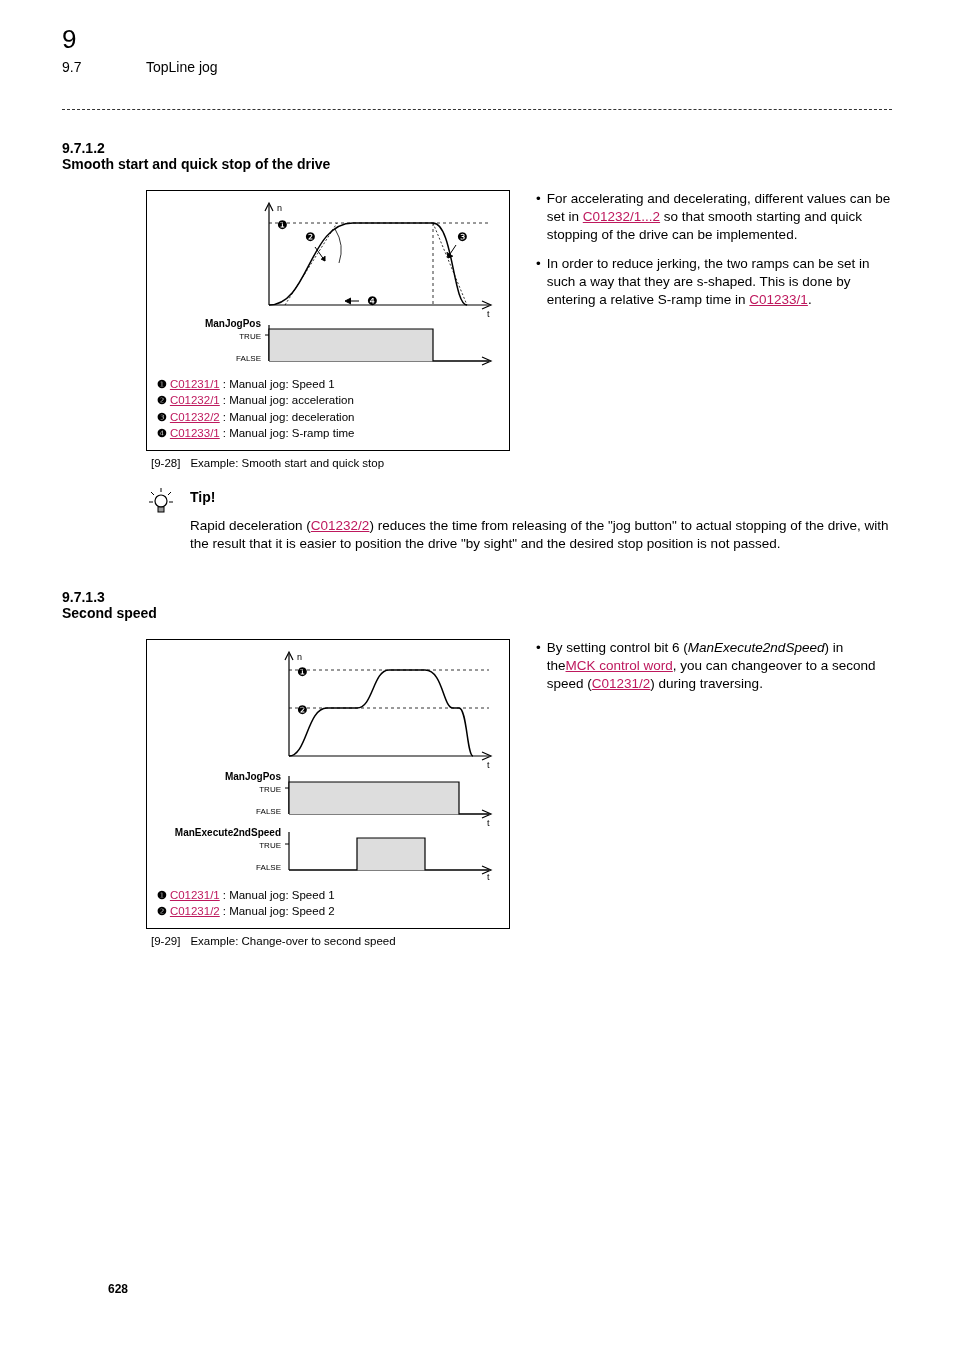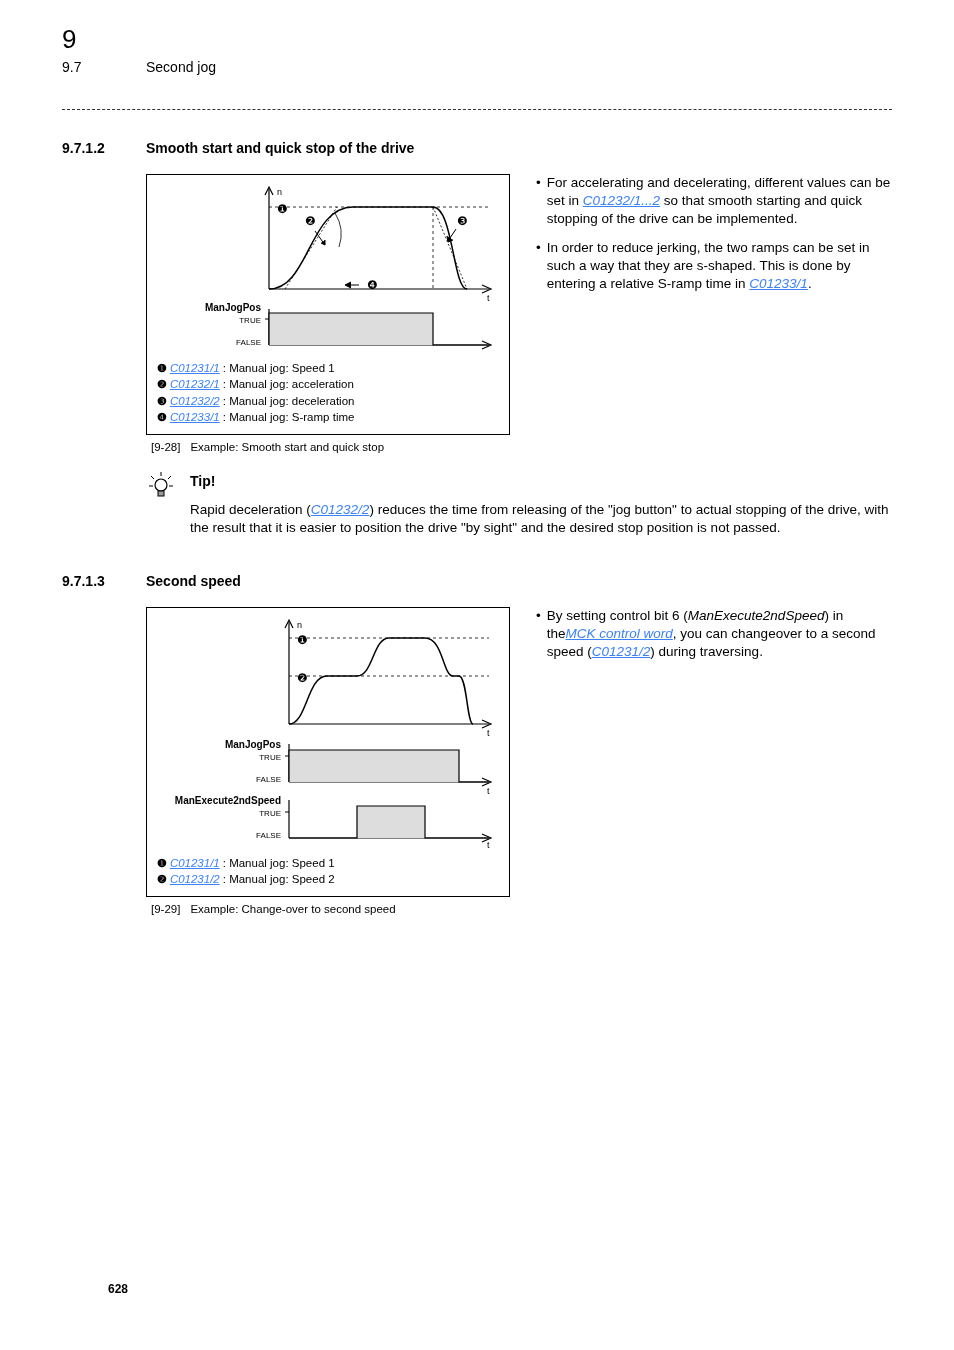--- a/index.html
+++ b/index.html
@@ -17,30 +17,30 @@
   .chapnum { font-size: 26px; font-weight: 400; width: 84px; }
   .chaptitle { font-size: 26px; font-weight: 400; }
   .subhead { display: flex; align-items: flex-end; margin-top: 2px; }
   .subnum { font-size: 14px; width: 84px; color: #000; }
   .subtitle { font-size: 14px; }
   .dash-sep {
     border: none;
     border-top: 1.5px dashed #333;
     margin: 34px 0 30px 0;
   }
-  .section-row { display: flex; align-items: baseline; margin-bottom: 18px; }
+  .section-row { display: flex; align-items: baseline; margin-bottom: 18px; flex-direction: column; }
   .section-num { font-size: 14px; font-weight: 700; width: 84px; }
   .section-title { font-size: 14px; font-weight: 700; }
   .two-col { display: flex; gap: 26px; margin-left: 84px; }
   .fig-wrap { flex: 0 0 auto; }
   .fig-box { border: 1px solid #000; padding: 10px 10px 8px 10px; background: #fff; }
   .legend { font-size: 11.5px; line-height: 1.4; margin-top: 4px; }
   .legend .row { display: flex; align-items: baseline; gap: 3px; }
   .legend .dot { font-weight: 700; font-size: 11px; }
-  a.link { color: #3b82f6; text-decoration: underline; font-style: italic; }
+  a.link { color: #be185d; text-decoration: underline; }
   .fig-caption { font-size: 11.5px; margin-top: 6px; display: flex; gap: 10px; margin-left: -6px; }
   .fig-caption .tag { white-space: nowrap; padding-left: 11px; }
   .bullets { flex: 1 1 auto; font-size: 13.5px; color: #000; }
   .bullets ul { list-style: none; padding: 0; }
   .bullets li { display: flex; gap: 6px; margin-bottom: 10px; line-height: 1.35; }
   .bullets li::before { content: "•"; flex: 0 0 auto; }
   .tip-block { margin-left: 84px; margin-top: 20px; display: flex; gap: 14px; }
   .tip-icon { flex: 0 0 auto; margin-top: -2px; }
   .tip-text { flex: 1 1 auto; }
   .tip-title { font-weight: 700; font-size: 14px; margin-bottom: 12px; }
@@ -53,21 +53,21 @@
   svg text { font-family: Arial, sans-serif; }
 </style>
 </head>
 <body>
 
 <div class="header">
   <div class="chapnum">9</div>
 </div>
 <div class="subhead">
   <div class="subnum">9.7</div>
-  <div class="subtitle">Second jog</div>
+  <div class="subtitle">TopLine jog</div>
 </div>
 
 <hr class="dash-sep">
 
 <div class="section-row">
   <div class="section-num">9.7.1.2</div>
   <div class="section-title">Smooth start and quick stop of the drive</div>
 </div>
 
 <div class="two-col">

